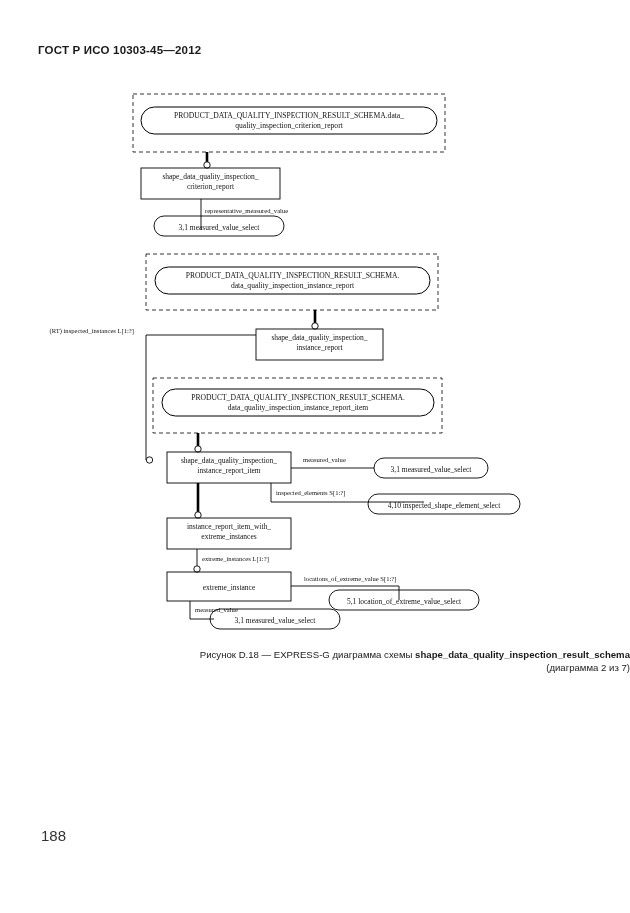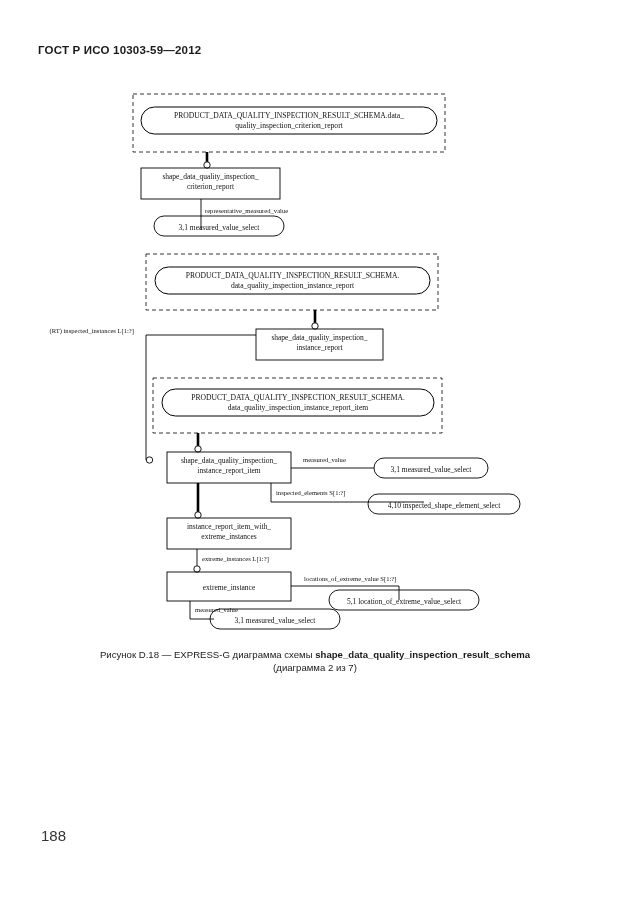--- a/index.html
+++ b/index.html
@@ -39,21 +39,21 @@
     left: 0;
     top: 82px;
     width: 562px;
     height: 570px;
   }
   .caption {
     position: absolute;
     left: 0;
     top: 648px;
     width: 630px;
-    text-align: center;
+    text-align: right;
     font-family: "Liberation Sans", sans-serif;
     font-size: 9.6px;
     line-height: 13px;
     color: #1a1a1a;
   }
   .caption .bold {
     font-weight: bold;
   }
   .page-number {
     position: absolute;
@@ -85,21 +85,21 @@
     font-family: "Liberation Serif", serif;
     font-size: 6.6px;
     fill: #111;
   }
 </style>
 </head>
 <body>
 
 <div class="page">
 
-  <div class="doc-header">ГОСТ Р ИСО 10303-59—2012</div>
+  <div class="doc-header">ГОСТ Р ИСО 10303-45—2012</div>
 
   <div class="figure-area">
     <svg width="630" height="570" viewBox="0 0 630 570">
 
       <g>
         <rect x="133" y="12" width="312" height="58" fill="none" stroke="#000" stroke-width="0.8" stroke-dasharray="4,3"></rect>
         <rect x="141" y="25" width="296" height="27" rx="13.5" ry="13.5" fill="none" stroke="#000" stroke-width="1"></rect>
         <text class="sch-text" x="289" y="36" text-anchor="middle">PRODUCT_DATA_QUALITY_INSPECTION_RESULT_SCHEMA.data_</text>
         <text class="sch-text" x="289" y="46" text-anchor="middle">quality_inspection_criterion_report</text>
       </g>

